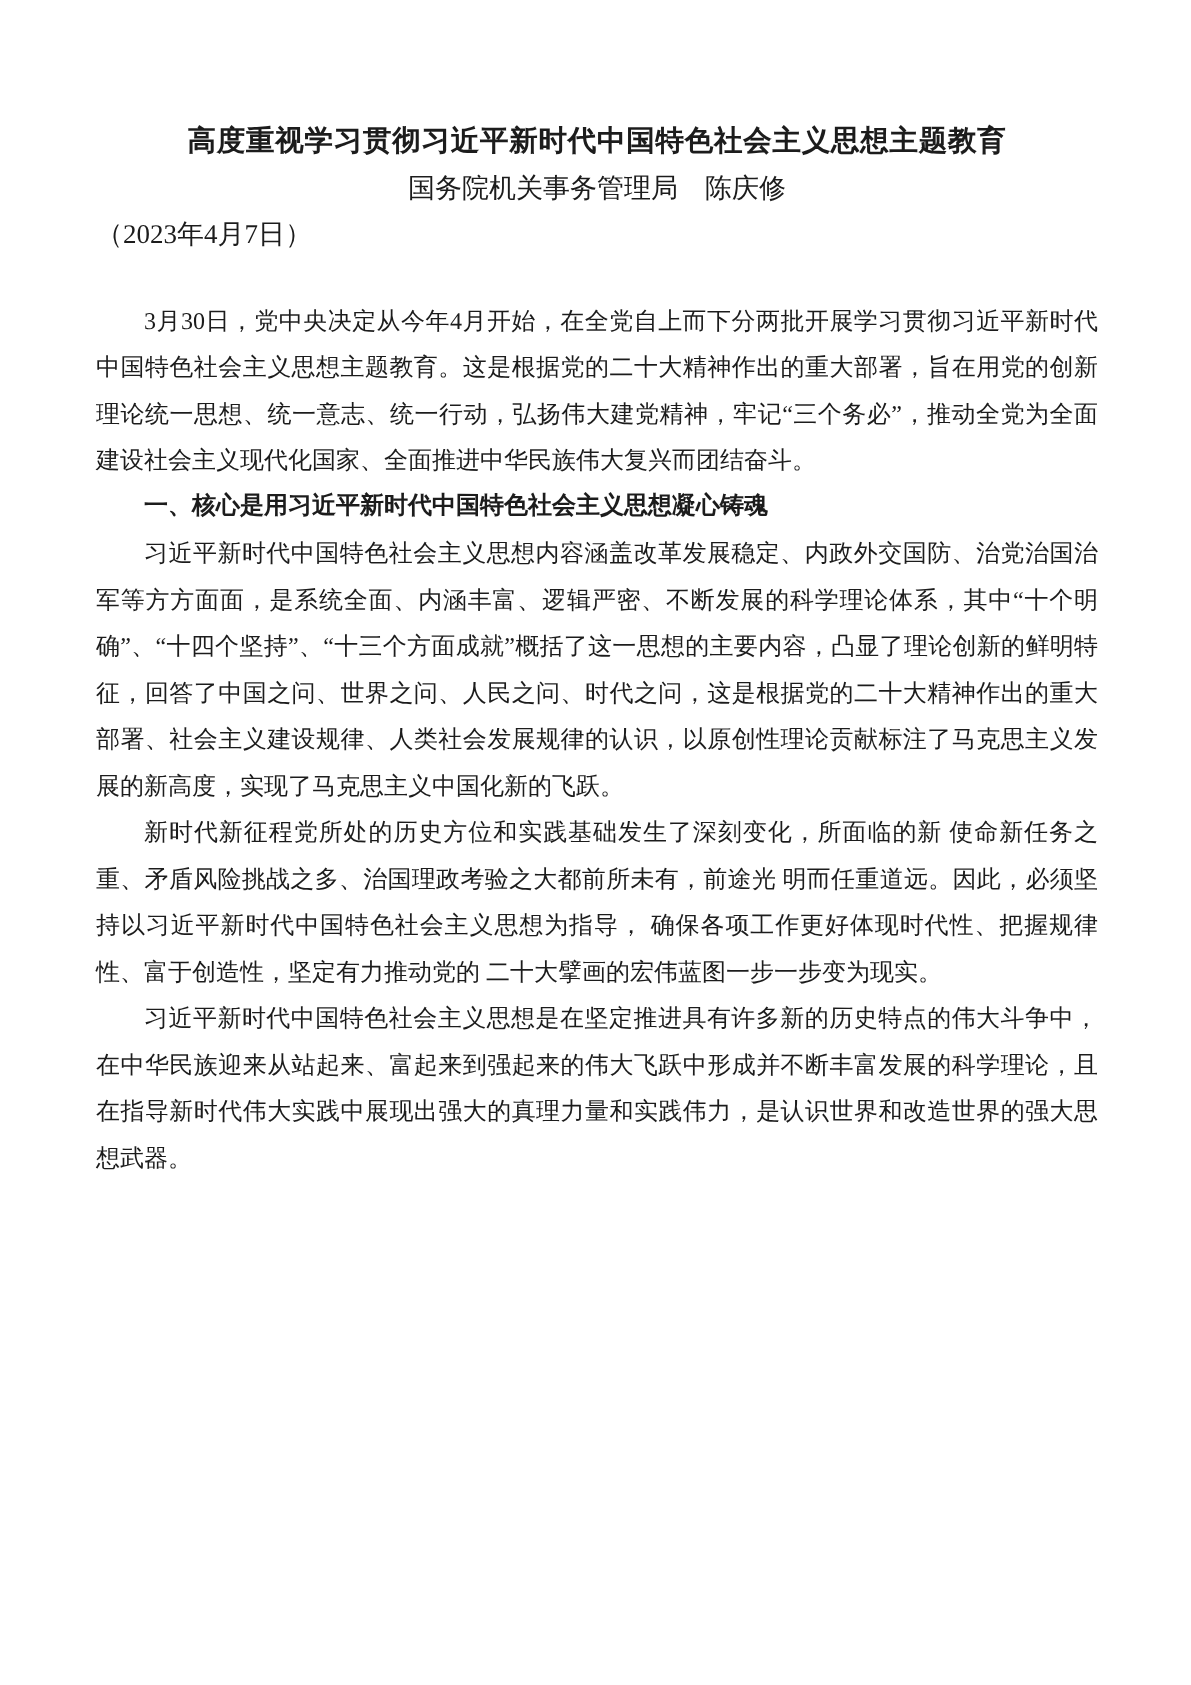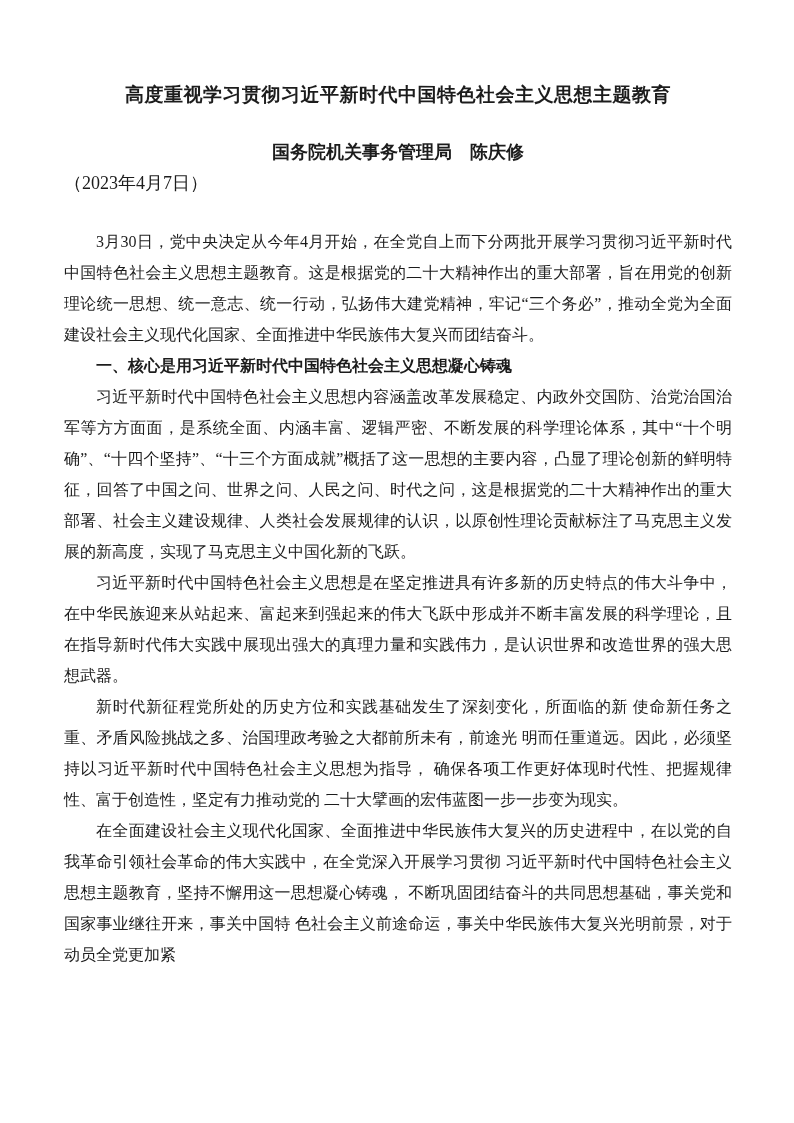--- a/index.html
+++ b/index.html
@@ -21,54 +21,52 @@
   .doc-title {
     font-size: 19px;
     font-weight: bold;
     text-align: center;
     line-height: 30px;
     letter-spacing: 0.5px;
     font-family: "Liberation Sans", "DejaVu Sans", sans-serif;
   }
   .doc-byline {
     font-size: 18px;
-    font-weight: bold;
+    font-weight: normal;
     text-align: center;
     line-height: 30px;
-    margin-top: 27px;
   }
   .doc-dateline {
     font-size: 18px;
     font-weight: normal;
     line-height: 32px;
   }
   .doc-body {
     margin-top: 27px;
     font-size: 16px;
     line-height: 31px;
     text-align: justify;
   }
   .doc-body p {
     margin: 0;
     padding: 0;
     text-indent: 2em;
   }
   .doc-body p.heading {
     font-weight: bold;
-    font-family: Liberation Serif, serif;
+    font-family: Liberation Mono, monospace;
   }
 </style>
 </head>
 <body>
 
 <div class="page">
   <div class="doc-title">高度重视学习贯彻习近平新时代中国特色社会主义思想主题教育</div>
   <div class="doc-byline">国务院机关事务管理局　陈庆修</div>
   <div class="doc-dateline">（2023年4月7日）</div>
   <div class="doc-body">
       <p class="para">3月30日，党中央决定从今年4月开始，在全党自上而下分两批开展学习贯彻习近平新时代中国特色社会主义思想主题教育。这是根据党的二十大精神作出的重大部署，旨在用党的创新理论统一思想、统一意志、统一行动，弘扬伟大建党精神，牢记“三个务必”，推动全党为全面建设社会主义现代化国家、全面推进中华民族伟大复兴而团结奋斗。</p>
       <p class="heading">一、核心是用习近平新时代中国特色社会主义思想凝心铸魂</p>
       <p class="para">习近平新时代中国特色社会主义思想内容涵盖改革发展稳定、内政外交国防、治党治国治军等方方面面，是系统全面、内涵丰富、逻辑严密、不断发展的科学理论体系，其中“十个明确”、“十四个坚持”、“十三个方面成就”概括了这一思想的主要内容，凸显了理论创新的鲜明特征，回答了中国之问、世界之问、人民之问、时代之问，这是根据党的二十大精神作出的重大部署、社会主义建设规律、人类社会发展规律的认识，以原创性理论贡献标注了马克思主义发展的新高度，实现了马克思主义中国化新的飞跃。</p>
+      <p class="para">新时代新征程党所处的历史方位和实践基础发生了深刻变化，所面临的新 使命新任务之重、矛盾风险挑战之多、治国理政考验之大都前所未有，前途光 明而任重道远。因此，必须坚持以习近平新时代中国特色社会主义思想为指导， 确保各项工作更好体现时代性、把握规律性、富于创造性，坚定有力推动党的 二十大擘画的宏伟蓝图一步一步变为现实。</p>
       <p class="para">习近平新时代中国特色社会主义思想是在坚定推进具有许多新的历史特点的伟大斗争中，在中华民族迎来从站起来、富起来到强起来的伟大飞跃中形成并不断丰富发展的科学理论，且在指导新时代伟大实践中展现出强大的真理力量和实践伟力，是认识世界和改造世界的强大思想武器。</p>
-      <p class="para">新时代新征程党所处的历史方位和实践基础发生了深刻变化，所面临的新 使命新任务之重、矛盾风险挑战之多、治国理政考验之大都前所未有，前途光 明而任重道远。因此，必须坚持以习近平新时代中国特色社会主义思想为指导， 确保各项工作更好体现时代性、把握规律性、富于创造性，坚定有力推动党的 二十大擘画的宏伟蓝图一步一步变为现实。</p>
-      <p class="para">在全面建设社会主义现代化国家、全面推进中华民族伟大复兴的历史进程中，在以党的自我革命引领社会革命的伟大实践中，在全党深入开展学习贯彻 习近平新时代中国特色社会主义思想主题教育，坚持不懈用这一思想凝心铸魂， 不断巩固团结奋斗的共同思想基础，事关党和国家事业继往开来，事关中国特 色社会主义前途命运，事关中华民族伟大复兴光明前景，对于动员全党更加紧</p>
     </div>
 </div>
 
 </body></html>

